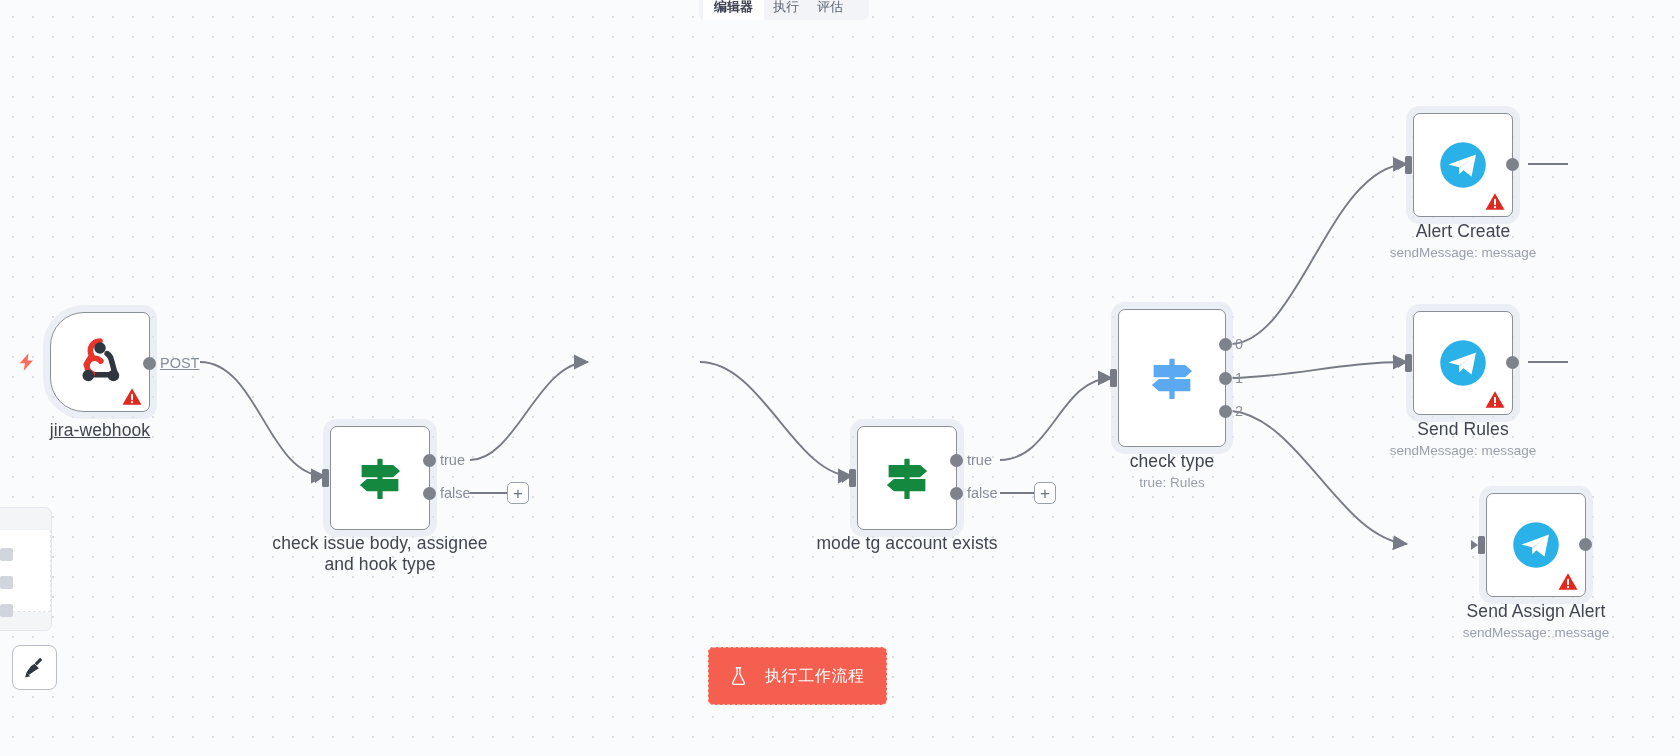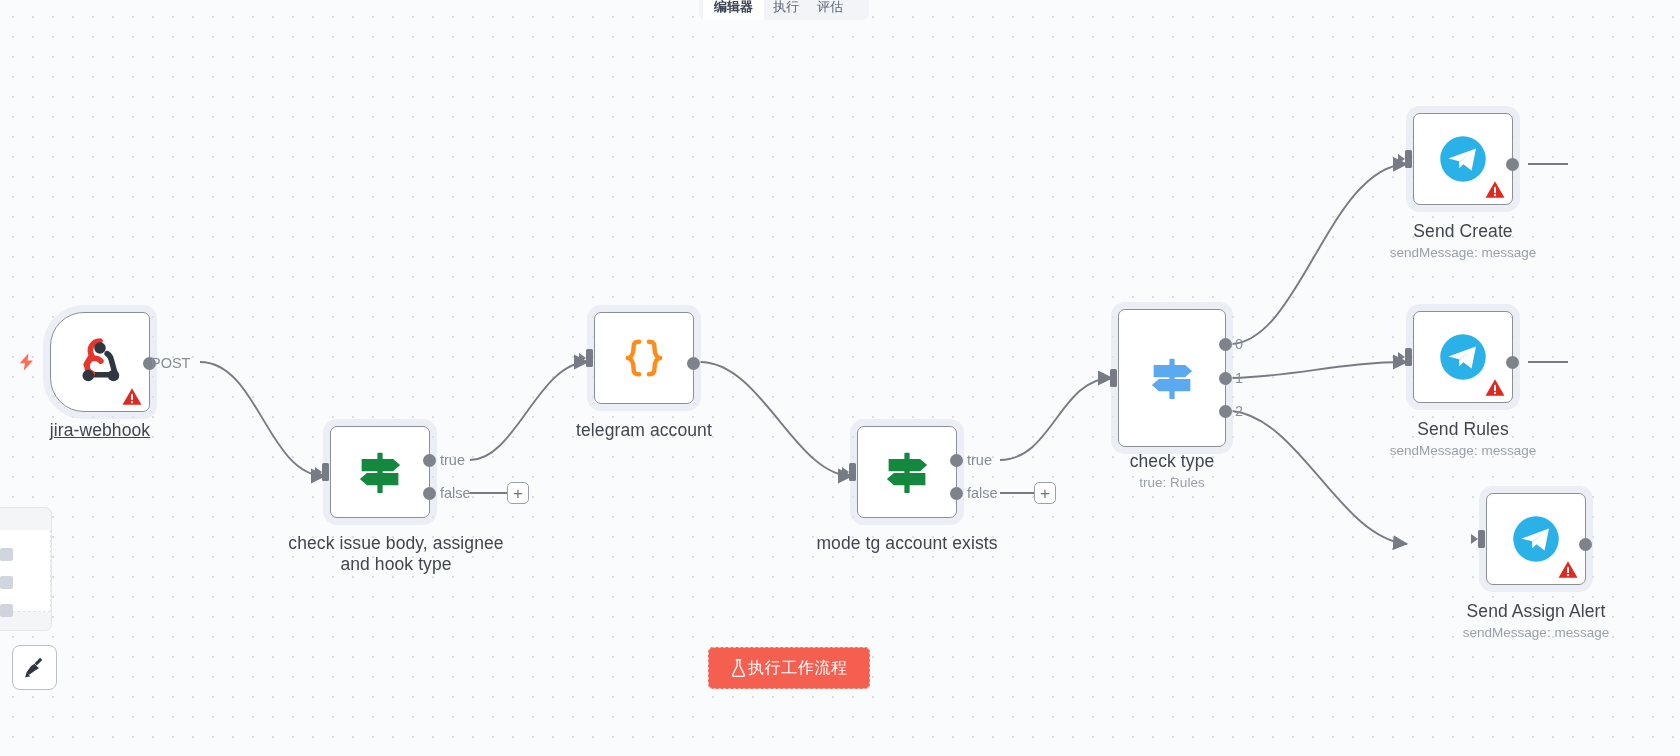--- a/index.html
+++ b/index.html
@@ -51,31 +51,31 @@
     position: absolute;
     z-index: 12;
   }
   .nbox {
     position: relative;
     background: #ffffff;
     border: 1.6px solid #8b8f96;
     box-shadow: 0 0 0 7px rgba(226,229,239,0.62);
     display: flex; align-items: center; justify-content: center;
   }
-  .nbox.square   { width: 100px; height: 92px; border-radius: 7px; }
+  .nbox.square   { width: 100px; height: 104px; border-radius: 7px; }
   .nbox.trigger  { width: 100px; height: 100px; border-radius: 34px 7px 7px 34px; }
   .nbox.tall     { width: 108px; height: 138px; border-radius: 7px; }
 
   .ntitle {
     position: absolute; left: 50%; transform: translateX(-50%);
     text-align: center; white-space: nowrap;
     font-size: 17.5px; color: #40454f; line-height: 21px;
     letter-spacing: .1px;
   }
-  .ntitle.wrap { white-space: normal; width: 230px; margin-left: 16px; }
+  .ntitle.wrap { white-space: normal; width: 230px; }
   .nsub {
     position: absolute; left: 50%; transform: translateX(-50%);
     text-align: left; white-space: nowrap;
     font-size: 13.5px; color: #9aa0ab; line-height: 16px;
   }
 
   
   .in-stub { position: absolute; left: -16px; top: 50%; transform: translateY(-50%);
              width: 17px; height: 18px; }
   
@@ -122,25 +122,25 @@
     position: absolute; left: 12px; top: 645px;
     width: 45px; height: 45px; background: #fff;
     border: 1.4px solid #b9bec8; border-radius: 8px;
     display: flex; align-items: center; justify-content: center;
     z-index: 30;
   }
 
   
   #exec-btn {
     position: absolute; left: 708px; top: 647px;
-    height: 42px; padding: 0 21px;
+    height: 58px; padding: 0 21px;
     background: #f45f4f; color: #ffffff;
     border: 1px dashed rgba(255,255,255,.55);
     border-radius: 5px;
-    display: flex; align-items: center; gap: 1px;
+    display: flex; align-items: center; gap: 18px;
     font-size: 16px; z-index: 30;
   }
   #exec-btn .lbl { letter-spacing: .6px; }
 </style>
 </head>
 <body>
 
 <div id="canvas">
 
   <svg id="wires" width="1680" height="756">
@@ -191,21 +191,21 @@
         <circle cx="47.4" cy="47.4" r="6.6" fill="#2f3640"></circle>
       </svg>
 
       <svg class="warn" viewBox="0 0 22 20">
         <path d="M11 1 L21.4 19 L0.6 19 Z" fill="#e0281f"></path>
         <rect x="9.9" y="7" width="2.2" height="7" rx="1" fill="#ffffff"></rect>
         <circle cx="11" cy="16.3" r="1.25" fill="#ffffff"></circle>
       </svg>
 
       <div class="out-dot" style="top:43.5px;"></div>
-      <div class="out-lbl" style="left:100px; top:42px;">POST</div>
+      <div class="out-lbl" style="left:109px; top:42px;text-decoration:underline;">POST</div>
     </div>
     <div class="ntitle" style="top:108px;text-decoration:underline;">jira-webhook</div>
   </div>
 
   <div class="node" style="left:330px; top:426px;">
     <div class="nbox square">
       <svg class="in-stub" viewBox="0 0 17 18">
         <path d="M0,4 L7,9 L0,14 Z" fill="#767b85"></path>
         <rect x="7" y="0" width="7" height="18" rx="1.6" fill="#767b85"></rect>
       </svg>
@@ -218,34 +218,20 @@
       <div class="out-lbl" style="left:109px; top:25px;">true</div>
       <div class="out-dot" style="top:60px;"></div>
       <div class="out-lbl" style="left:109px; top:58px;">false</div>
     </div>
     <div class="ntitle wrap" style="top:107px;">check issue body, assignee and hook type</div>
   </div>
   <div class="plus-ep" style="left:507px; top:482px;">
     <span>+</span>
   </div>
 
-  <div class="node" style="left:594px; top:312px;">
-    <div class="nbox square">
-      <svg class="in-stub" viewBox="0 0 17 18">
-        <path d="M0,4 L7,9 L0,14 Z" fill="#767b85"></path>
-        <rect x="7" y="0" width="7" height="18" rx="1.6" fill="#767b85"></rect>
-      </svg>
-      <svg width="52" height="52" viewBox="0 0 64 64">
-        <path d="M26 12 c-7 0 -7 4 -7 9 c0 6 -3 11 -7 11 c4 0 7 5 7 11 c0 5 0 9 7 9" fill="none" stroke="#ff8c1a" stroke-width="5.4" stroke-linecap="round" stroke-linejoin="round"></path>
-        <path d="M38 12 c7 0 7 4 7 9 c0 6 3 11 7 11 c-4 0 -7 5 -7 11 c0 5 0 9 -7 9" fill="none" stroke="#ff8c1a" stroke-width="5.4" stroke-linecap="round" stroke-linejoin="round"></path>
-      </svg>
-      <div class="out-dot" style="top:43.5px;"></div>
-    </div>
-    <div class="ntitle" style="top:108px;">telegram account</div>
-  </div>
 
   <div class="node" style="left:857px; top:426px;">
     <div class="nbox square">
       <svg class="in-stub" viewBox="0 0 17 18">
         <path d="M0,4 L7,9 L0,14 Z" fill="#767b85"></path>
         <rect x="7" y="0" width="7" height="18" rx="1.6" fill="#767b85"></rect>
       </svg>
       <svg width="56" height="56" viewBox="0 0 64 64">
         <rect x="29" y="10" width="6" height="46" rx="1" fill="#13883e"></rect>
         <path d="M11 17 h36 l8 7 -8 7 h-36 z" fill="#13883e"></path>
@@ -295,21 +281,21 @@
         <path d="M14 31.5 L48 19 L42.5 46 L32.5 38.5 L27.5 43.5 L27.2 34.8 Z" fill="#ffffff"></path>
         <path d="M27.5 43.5 L27.2 34.8 L42 24 L27.9 36.6 Z" fill="#d4e9f7"></path>
       </svg>
       <svg class="warn" viewBox="0 0 22 20">
         <path d="M11 1 L21.4 19 L0.6 19 Z" fill="#e0281f"></path>
         <rect x="9.9" y="7" width="2.2" height="7" rx="1" fill="#ffffff"></rect>
         <circle cx="11" cy="16.3" r="1.25" fill="#ffffff"></circle>
       </svg>
       <div class="out-dot" style="top:43.5px;"></div>
     </div>
-    <div class="ntitle" style="top:108px;">Send Create</div>
+    <div class="ntitle" style="top:108px;">Alert Create</div>
     <div class="nsub" style="top:132px;">sendMessage: message</div>
   </div>
 
   <div class="node" style="left:1413px; top:311px;">
     <div class="nbox square">
       <svg class="in-stub" viewBox="0 0 17 18">
         <path d="M0,4 L7,9 L0,14 Z" fill="#767b85"></path>
         <rect x="7" y="0" width="7" height="18" rx="1.6" fill="#767b85"></rect>
       </svg>
       <svg width="52" height="52" viewBox="0 0 64 64">

